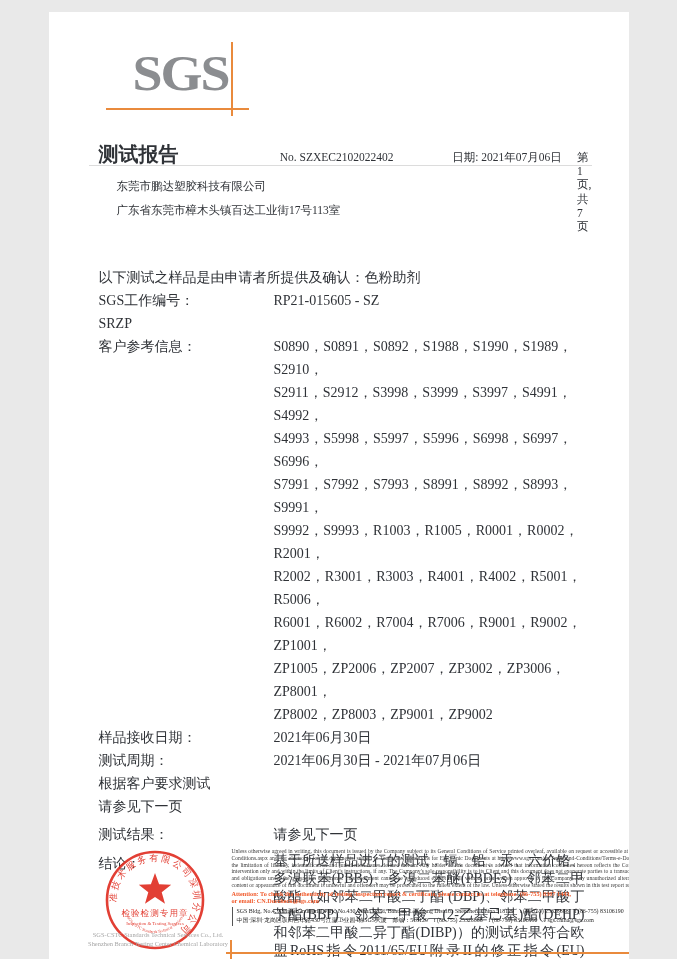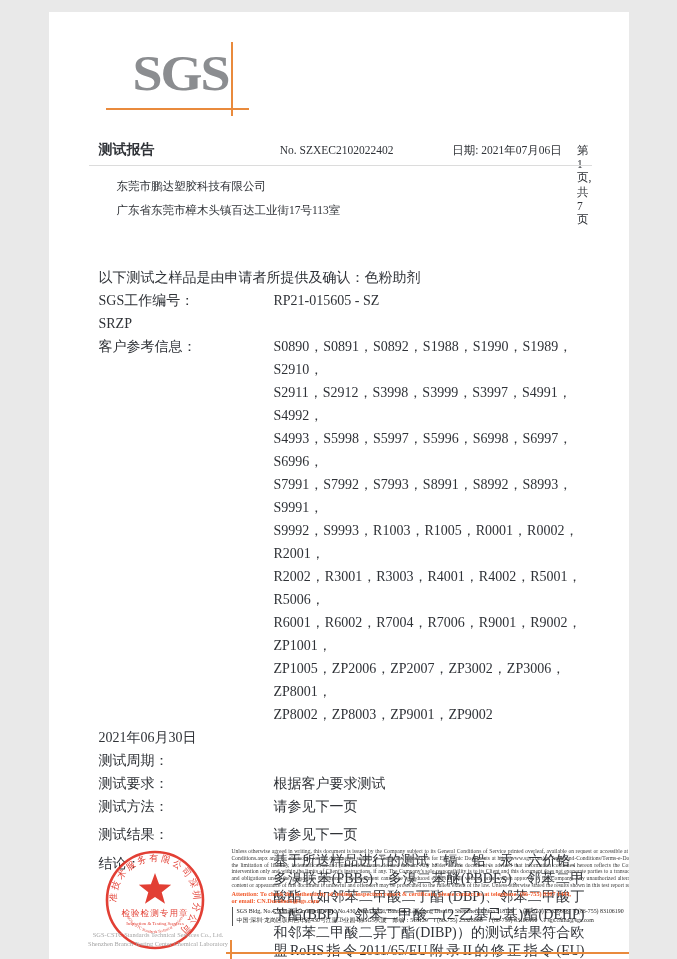--- a/index.html
+++ b/index.html
@@ -13,21 +13,21 @@
     position:absolute; left:84px; top:34px;
     font-size:54px; font-weight:bold; color:#8b8d90;
     letter-spacing:-2px; line-height:1; transform:scaleY(.92);
   }
   .logo-hline{position:absolute; left:57px; top:96px; width:143px; height:2px; background:#e98a3c;}
   .logo-vline{position:absolute; left:182px; top:30px; width:2px; height:74px; background:#e98a3c;}
   .title-row{
     position:absolute; left:50px; right:37px; top:129px;
     display:flex; align-items:baseline; font-size:11.5px;
   }
-  .doc-title{width:165px; font-size:14px; font-weight:bold;}
+  .doc-title{width:165px; font-size:20px; font-weight:bold;}
   .doc-no{width:196px;padding-left:36px;}
   .doc-date{width:142px;}
   .doc-page{flex:1;}
   .header-rule{position:absolute; left:40px; right:37px; top:153px; border-top:1px solid #dcdcdc;}
   
   .applicant{position:absolute; left:68px; top:162px; font-size:11.5px; line-height:24px;}
   
   .content{position:absolute; left:50px; right:44px; top:254px; font-size:14px; line-height:23px;}
   .row{display:flex; align-items:flex-start;}
   .lbl{width:175px; flex-shrink:0;}
@@ -94,34 +94,34 @@
         <div>S7991，S7992，S7993，S8991，S8992，S8993，S9991，</div>
         <div>S9992，S9993，R1003，R1005，R0001，R0002，R2001，</div>
         <div>R2002，R3001，R3003，R4001，R4002，R5001，R5006，</div>
         <div>R6001，R6002，R7004，R7006，R9001，R9002，ZP1001，</div>
         <div>ZP1005，ZP2006，ZP2007，ZP3002，ZP3006，ZP8001，</div>
         <div>ZP8002，ZP8003，ZP9001，ZP9002</div>
       </span>
     </div>
 
     <div class="row">
+      <span class="lbl">样品接收日期：</span>
       <span class="val">2021年06月30日</span>
     </div>
 
     <div class="row">
       <span class="lbl">测试周期：</span>
+      <span class="val">2021年06月30日 - 2021年07月06日</span>
     </div>
 
     <div class="row">
-      <span class="lbl">测试要求：</span>
       <span class="val">根据客户要求测试</span>
     </div>
 
     <div class="row">
-      <span class="lbl">测试方法：</span>
       <span class="val">请参见下一页</span>
     </div>
 
     <div class="row gap-sm">
       <span class="lbl">测试结果：</span>
       <span class="val">请参见下一页</span>
     </div>
 
     <div class="row conclusion">
       <span class="lbl">结论：</span>

